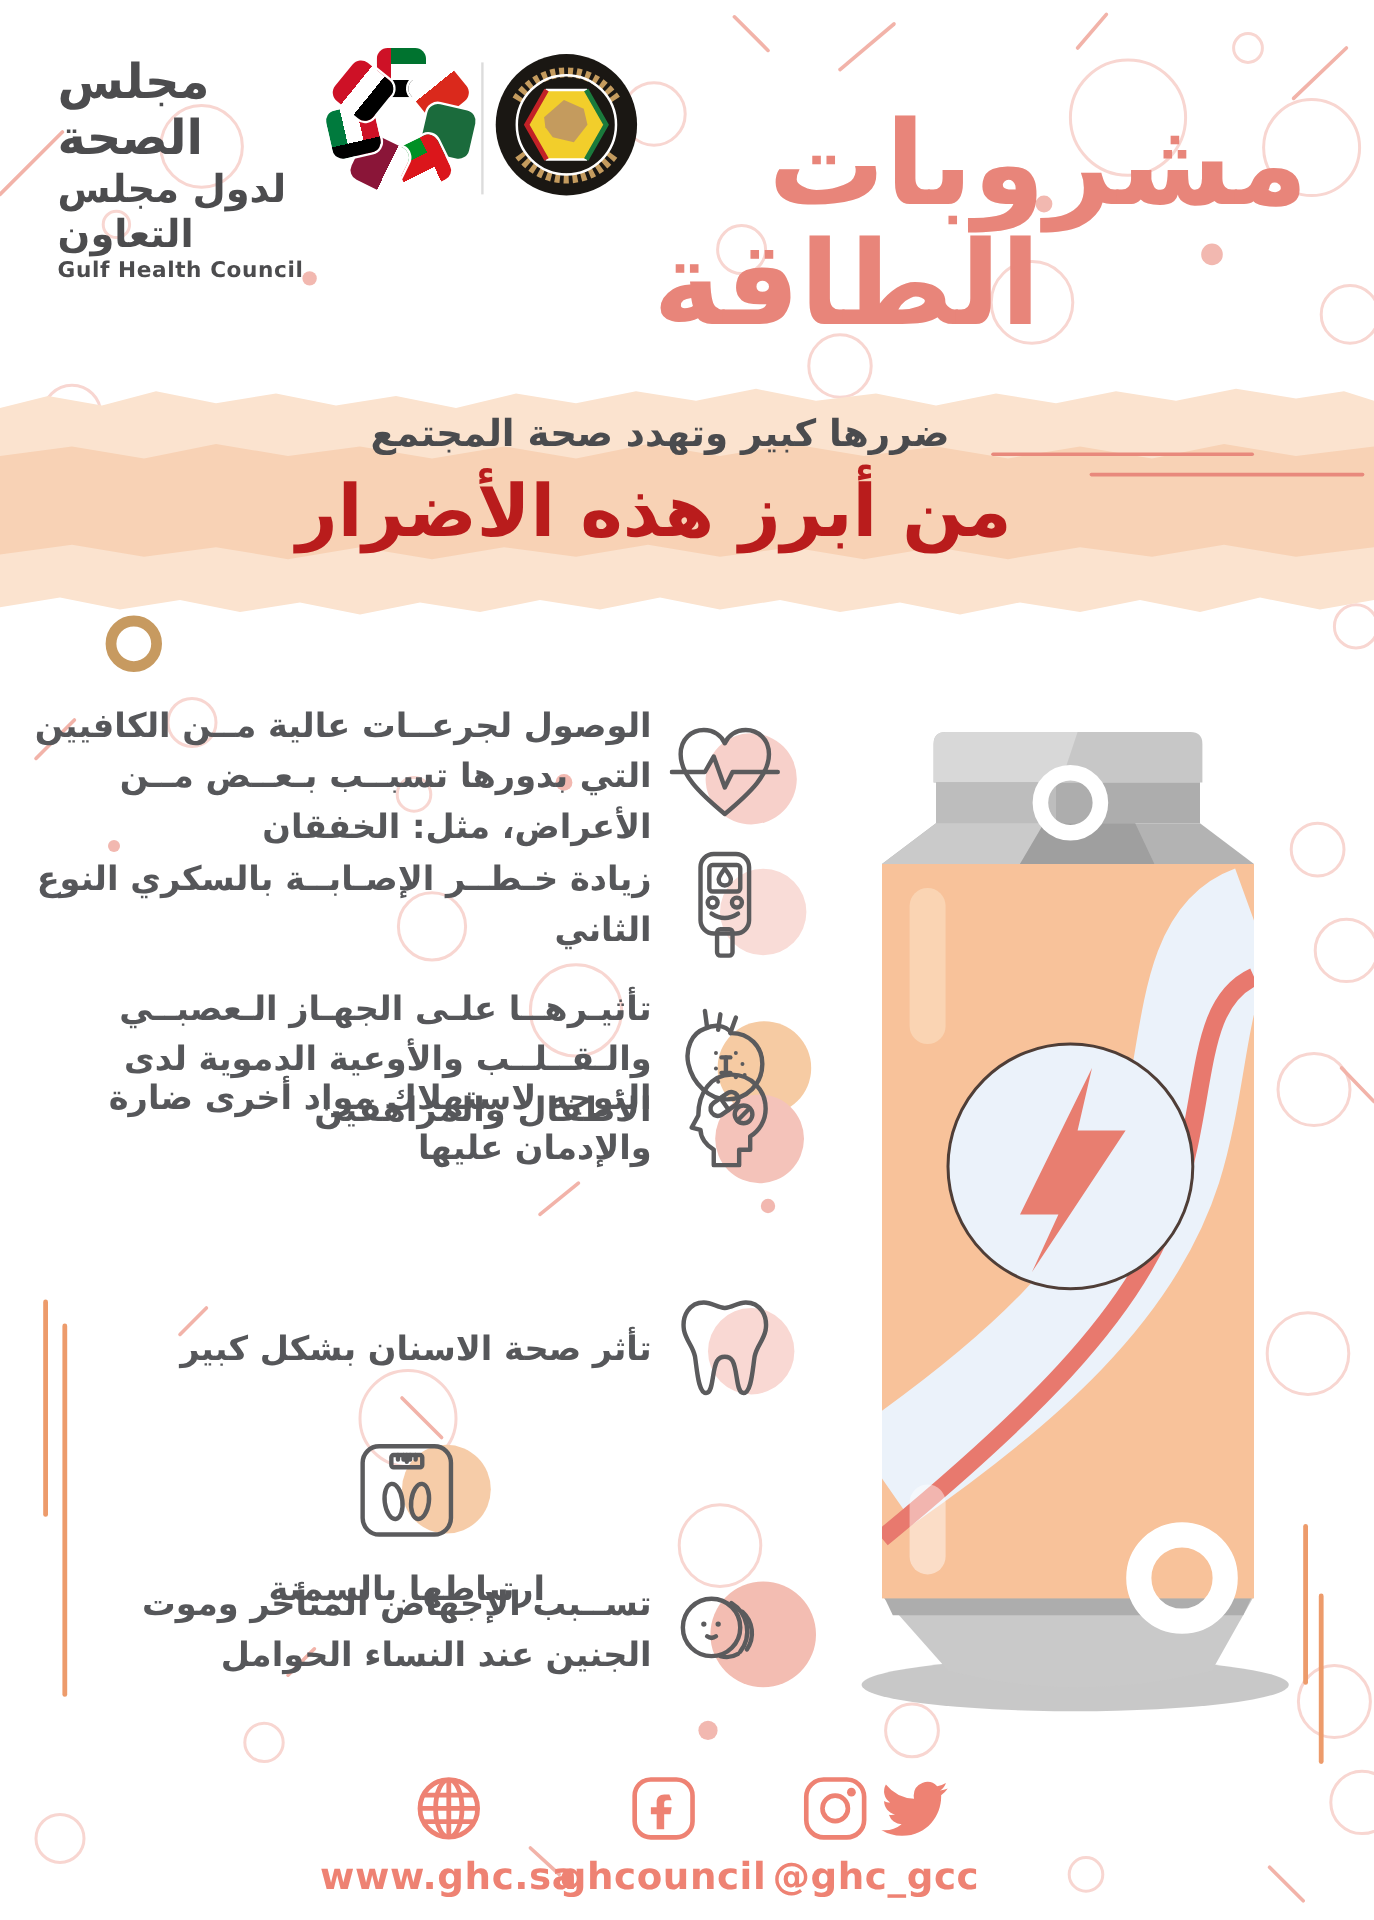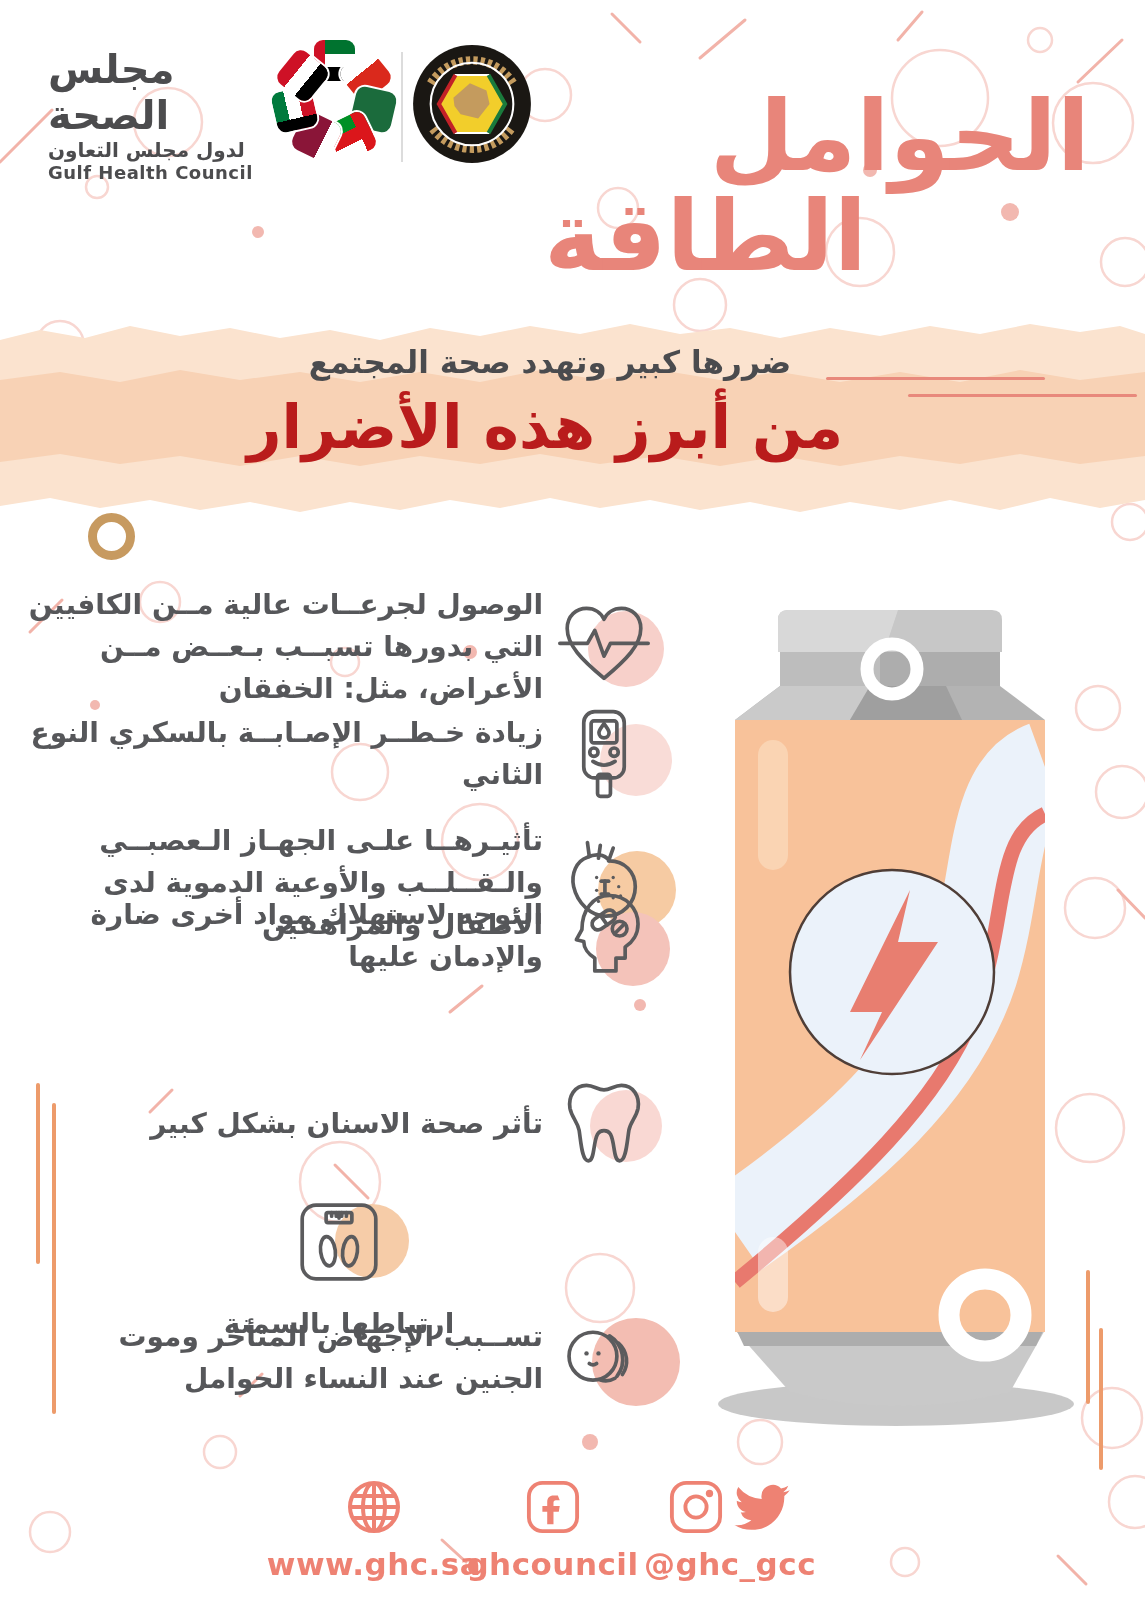--- a/index.html
+++ b/index.html
@@ -6,21 +6,21 @@
   html,body { width:1145px; height:1600px; }
   body { font-family: "DejaVu Sans", sans-serif; background:#fff; overflow:hidden; }
   .page { position:relative; width:1145px; height:1600px; background:#fff; overflow:hidden; }
 
   
   .decor { position:absolute; left:0; top:0; width:1145px; height:1600px; pointer-events:none; }
 
   
   .brand-text { position:absolute; left:48px; top:46px; width:220px; text-align:left; color:#4C4C4E; direction:rtl; }
   .brand-ar-1 { font-size:40px; font-weight:800; line-height:1.15; }
-  .brand-ar-2 { font-size:20px; font-weight:700; line-height:1.2; }
+  .brand-ar-2 { font-size:32px; font-weight:700; line-height:1.2; }
   .brand-en  { font-size:18px; font-weight:700; line-height:1.2; direction:ltr; letter-spacing:0.5px; }
 
   .flag-star { position:absolute; left:272px; top:40px; width:124px; height:124px; }
   .flag { position:absolute; width:41px; height:41px; border-radius:9px; box-shadow:0 0 0 2px #fff; }
 
   .logo-divider { position:absolute; left:401px; top:52px; width:2px; height:110px; background:#DCDCDC; }
   .gcc-emblem { position:absolute; left:410px; top:42px; width:124px; height:124px; }
 
   
   .title-line { position:absolute; color:#E8857A; font-weight:800; font-size:97px; line-height:1; direction:rtl; white-space:nowrap; }
@@ -159,21 +159,21 @@
     <circle cx="60" cy="60" r="57" fill="#1A1713"></circle>
     <path d="M20 40 a47 47 0 0 1 80 0" stroke="#C49B5E" stroke-width="8" fill="none" stroke-dasharray="4 3"></path>
     <path d="M22 84 a47 47 0 0 0 76 0" stroke="#C49B5E" stroke-width="8" fill="none" stroke-dasharray="4 3"></path>
     <circle cx="60" cy="60" r="40" fill="none" stroke="#fff" stroke-width="2"></circle>
     <polygon points="92,60 76,32 44,32 28,60 44,88 76,88" fill="#F2CE2B" stroke="#fff" stroke-width="2"></polygon>
     <path d="M44 32 L28 60 L44 88" stroke="#C22127" stroke-width="4" fill="none"></path>
     <path d="M76 32 L92 60 L76 88" stroke="#1A7A3C" stroke-width="4" fill="none"></path>
     <path d="M42 54 L58 40 L74 47 L77 60 L66 74 L49 70 L43 62 Z" fill="#C49B5E"></path>
   </svg>
 
-  <div class="title-line title-1">الحوامل</div>
+  <div class="title-line title-1">مشروبات</div>
   <div class="title-line title-2">الطاقة</div>
 
   <svg class="banner-svg" viewBox="0 0 1145 200" preserveAspectRatio="none">
     <path fill="#FBE3CF" d="M0,22 L40,12 L85,20 L130,8 L180,18 L230,10 L280,20 L330,12 L380,22 L430,10 L480,18 L530,8 L580,16 L630,6 L680,16 L730,10 L780,20 L830,10 L880,18 L930,8 L980,16 L1030,6 L1080,14 L1120,8 L1145,16 L1145,182 L1100,190 L1050,180 L1000,192 L950,182 L900,192 L850,184 L800,194 L750,184 L700,192 L650,182 L600,190 L550,180 L500,190 L450,182 L400,192 L350,184 L300,194 L250,184 L200,192 L150,182 L100,190 L50,180 L0,188 Z"></path>
     <path fill="#F8D2B5" d="M0,62 L60,54 L120,64 L180,52 L240,62 L300,54 L360,64 L420,54 L480,64 L540,52 L600,62 L660,52 L720,62 L780,54 L840,64 L900,54 L960,64 L1020,52 L1080,62 L1145,54 L1145,138 L1080,146 L1020,136 L960,146 L900,138 L840,148 L780,138 L720,148 L660,138 L600,146 L540,136 L480,146 L420,138 L360,148 L300,138 L240,148 L180,138 L120,146 L60,136 L0,144 Z"></path>
   </svg>
   <div class="banner-subtitle">ضررها كبير وتهدد صحة المجتمع</div>
   <div class="banner-heading">من أبرز هذه الأضرار</div>
   <div class="banner-line banner-line-1"></div>
   <div class="banner-line banner-line-2"></div>

